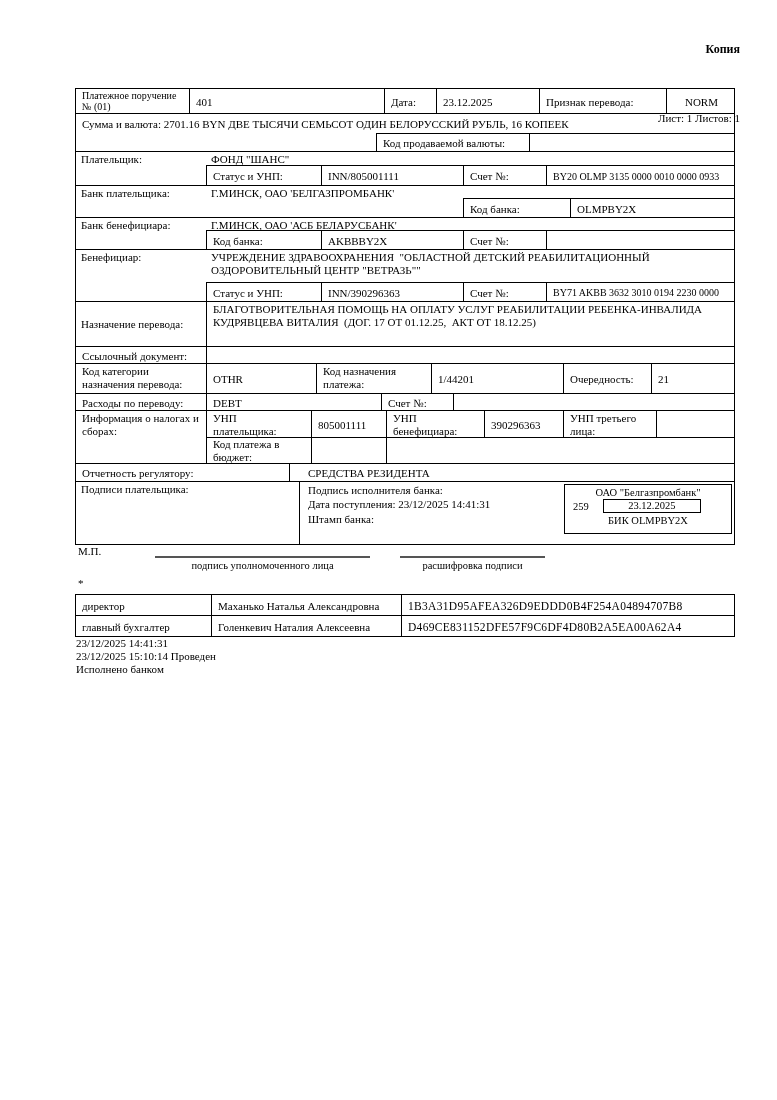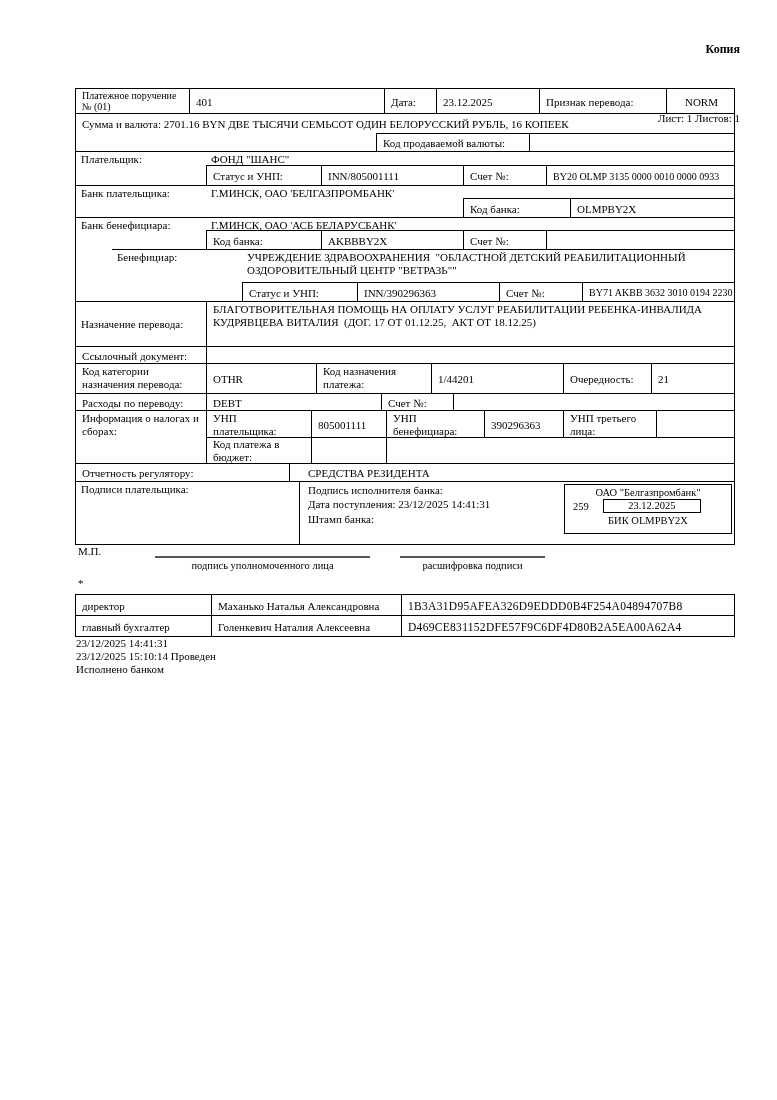--- a/index.html
+++ b/index.html
@@ -97,21 +97,21 @@
       <div class="freelabel">Банк бенефициара:</div>
       <div class="freeval">Г.МИНСК, ОАО 'АСБ БЕЛАРУСБАНК'</div>
       <div class="sub" style="left:130px;height:19px;">
         <div class="cell" style="width:114px;">Код банка:</div>
         <div class="cell bl" style="width:142px;">AKBBBY2X</div>
         <div class="cell bl" style="width:83px;">Счет №:</div>
         <div class="cell bl" style="flex:1;"></div>
       </div>
     </div>
 
-    <div class="sec bt" style="height:52px;margin-left:36px;">
+    <div class="sec bt" style="height:52px;">
       <div class="freelabel">Бенефициар:</div>
       <div class="freeval prewrap" style="width:475px;line-height:1.2;">УЧРЕЖДЕНИЕ ЗДРАВООХРАНЕНИЯ  "ОБЛАСТНОЙ ДЕТСКИЙ РЕАБИЛИТАЦИОННЫЙ ОЗДОРОВИТЕЛЬНЫЙ ЦЕНТР "ВЕТРАЗЬ""</div>
       <div class="sub" style="left:130px;height:19px;">
         <div class="cell" style="width:114px;">Статус и УНП:</div>
         <div class="cell bl" style="width:142px;">INN/390296363</div>
         <div class="cell bl" style="width:83px;">Счет №:</div>
         <div class="cell bl nowrap" style="flex:1;font-size:10px;">BY71 AKBB 3632 3010 0194 2230 0000</div>
       </div>
     </div>
 

